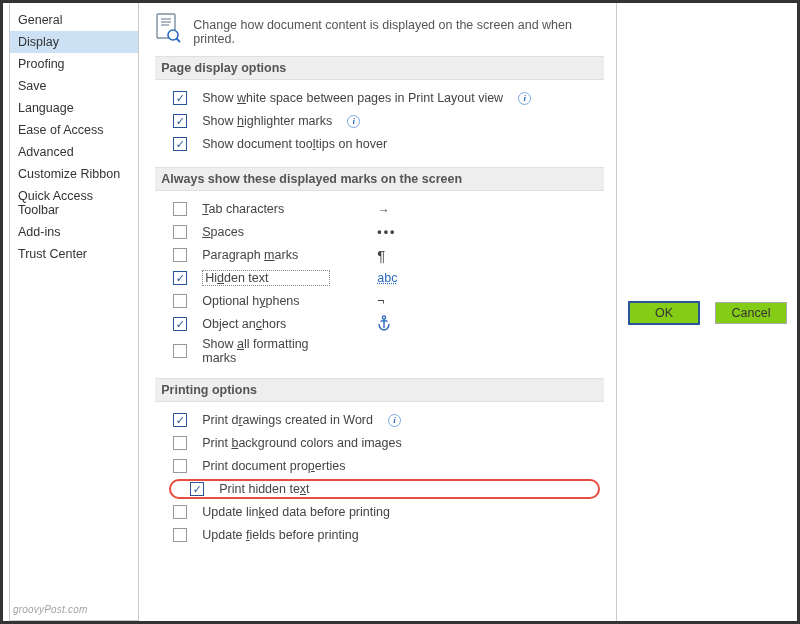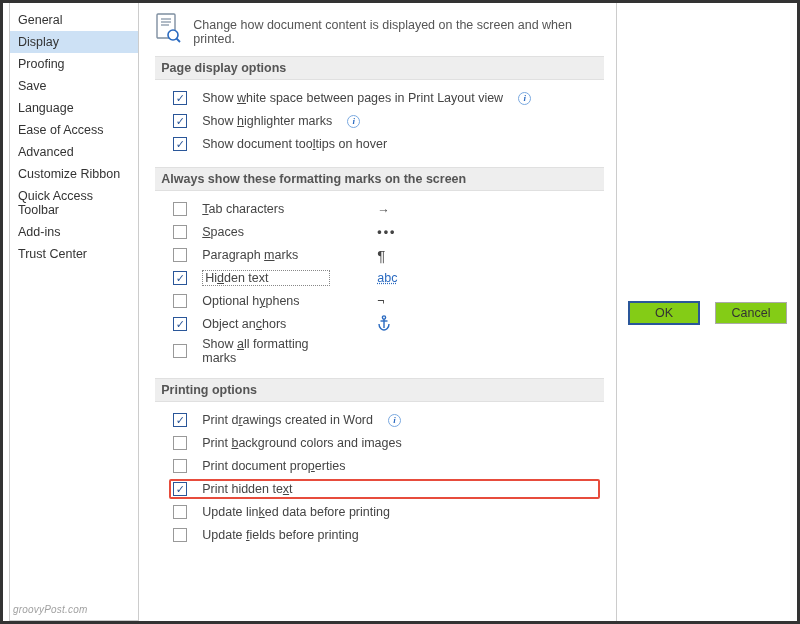--- a/index.html
+++ b/index.html
@@ -72,22 +72,22 @@
   }
   .opt-row {
     display: flex;
     align-items: center;
     gap: 15px;
     margin: 3px 0;
     min-height: 20px;
   }
   .opt-row.hl {
     border: 2px solid #e74c3c;
-    border-radius: 2px;
-    padding: 1px 2px;
+    border-radius: 10px;
+    padding: 1px 19px;
     margin-left: -4px;
   }
   .cb {
     width: 14px;
     height: 14px;
     border: 1px solid #999;
     background: #fff;
     display: inline-flex;
     align-items: center;
     justify-content: center;
@@ -206,21 +206,21 @@
             <span class="cb checked"></span>
             <span class="opt-label">Show <span class="u">h</span>ighlighter marks</span>
             <span class="info-icon">i</span>
           </div>
           <div class="opt-row">
             <span class="cb checked"></span>
             <span class="opt-label">Show document too<span class="u">l</span>tips on hover</span>
           </div>
         </div>
 
-        <div class="section-header">Always show these formatting marks on the screen</div>
+        <div class="section-header">Always show these displayed marks on the screen</div>
         <div class="section-body fm-grid">
           <div class="opt-row">
             <span class="cb"></span>
             <span class="opt-label"><span class="u">T</span>ab characters</span>
             <span class="fm-symbol">→</span>
           </div>
           <div class="opt-row">
             <span class="cb"></span>
             <span class="opt-label"><span class="u">S</span>paces</span>
             <span class="fm-symbol" style="letter-spacing:2px;font-weight:bold">•••</span>

